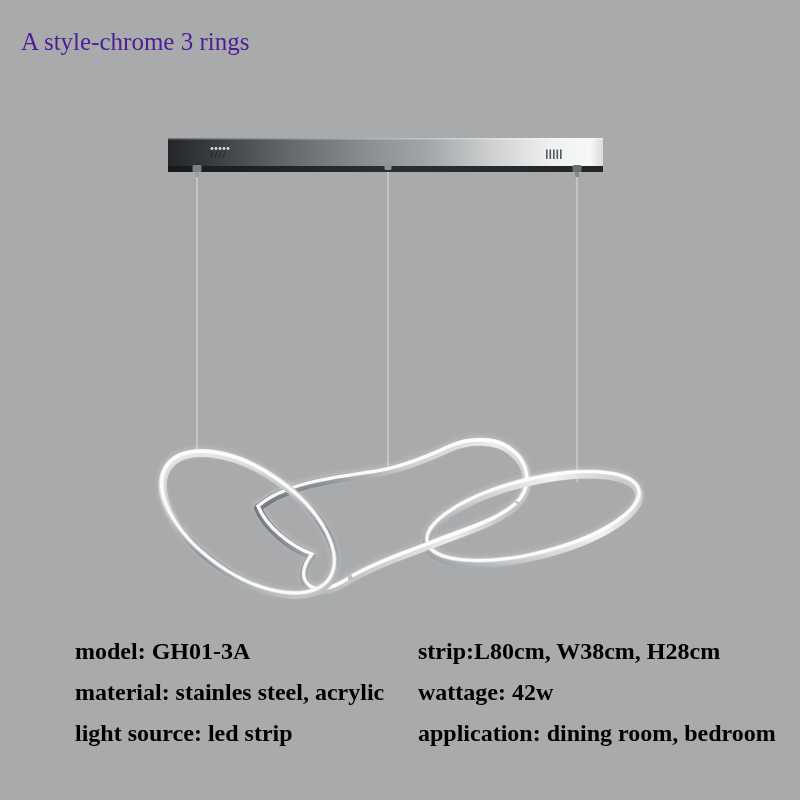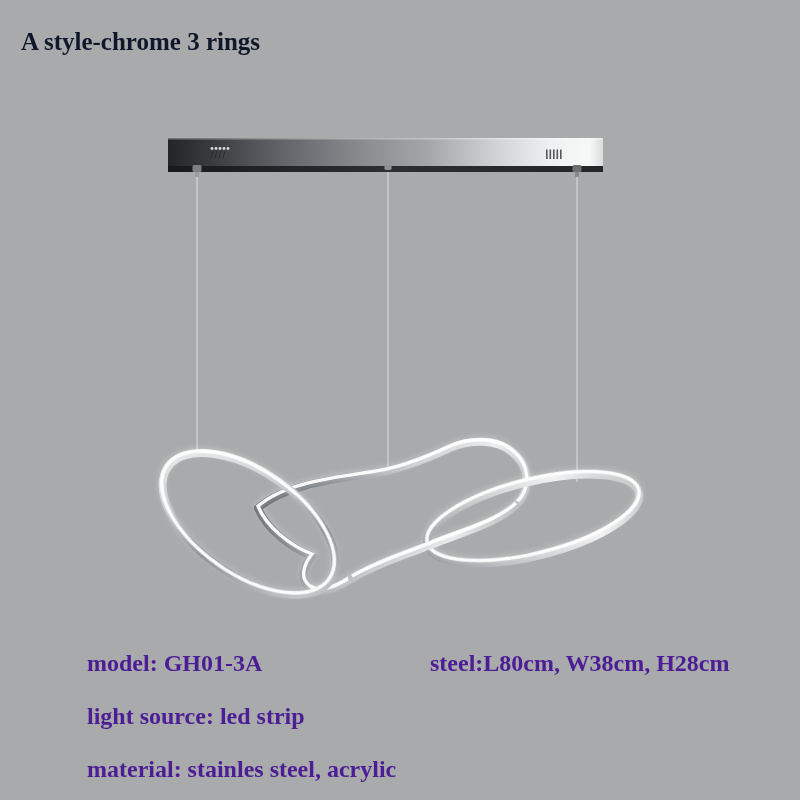--- a/index.html
+++ b/index.html
@@ -13,43 +13,43 @@
     position: relative;
     background: #a9aaab;
     font-family: "Liberation Serif", serif;
   }
   .title {
     position: absolute;
     left: 21px;
     top: 28px;
     margin: 0;
     font-size: 25px;
-    font-weight: bold;
-    color: #0f172a;
+    font-weight: normal;
+    color: #4c1d95;
     white-space: nowrap;
   }
   svg.lamp {
     position: absolute;
     left: 0;
     top: 0;
   }
   .spec-col {
     position: absolute;
     top: 631px;
     margin: 0;
   }
   .spec-col.left  { left: 75px; }
   .spec-col.right { left: 418px; }
   .spec-line {
-    margin: 12px;
+    margin: 0;
     height: 41px;
     line-height: 41px;
     font-size: 24px;
     font-weight: bold;
-    color: #4c1d95;
+    color: #000000;
     white-space: nowrap;
   }
 </style>
 </head>
 <body>
 
 <h1 class="title">A style-chrome 3 rings</h1>
 
 <svg class="lamp" width="800" height="800" viewBox="0 0 800 800">
   <defs>
@@ -160,18 +160,20 @@
       <rect x="195" y="172" width="4" height="5" rx="1" fill="#9a9da0"></rect>
       <rect x="384.5" y="165" width="7" height="5" rx="1.5" fill="#8e9194"></rect>
       <rect x="572.5" y="165" width="9" height="7" rx="1.5" fill="#6b6f72"></rect>
       <rect x="575" y="172" width="4" height="5" rx="1" fill="#85898c"></rect>
     </g>
   </g>
 </svg>
 
 <div class="spec-col left">
   <p class="spec-line">model: GH01-3A</p>
+  <p class="spec-line">material: stainles steel, acrylic</p>
   <p class="spec-line">light source: led strip</p>
-  <p class="spec-line">material: stainles steel, acrylic</p>
 </div>
 <div class="spec-col right">
-  <p class="spec-line">steel:L80cm, W38cm, H28cm</p>
+  <p class="spec-line">strip:L80cm, W38cm, H28cm</p>
+  <p class="spec-line">wattage: 42w</p>
+  <p class="spec-line">application: dining room, bedroom</p>
 </div>
 
 </body></html>

